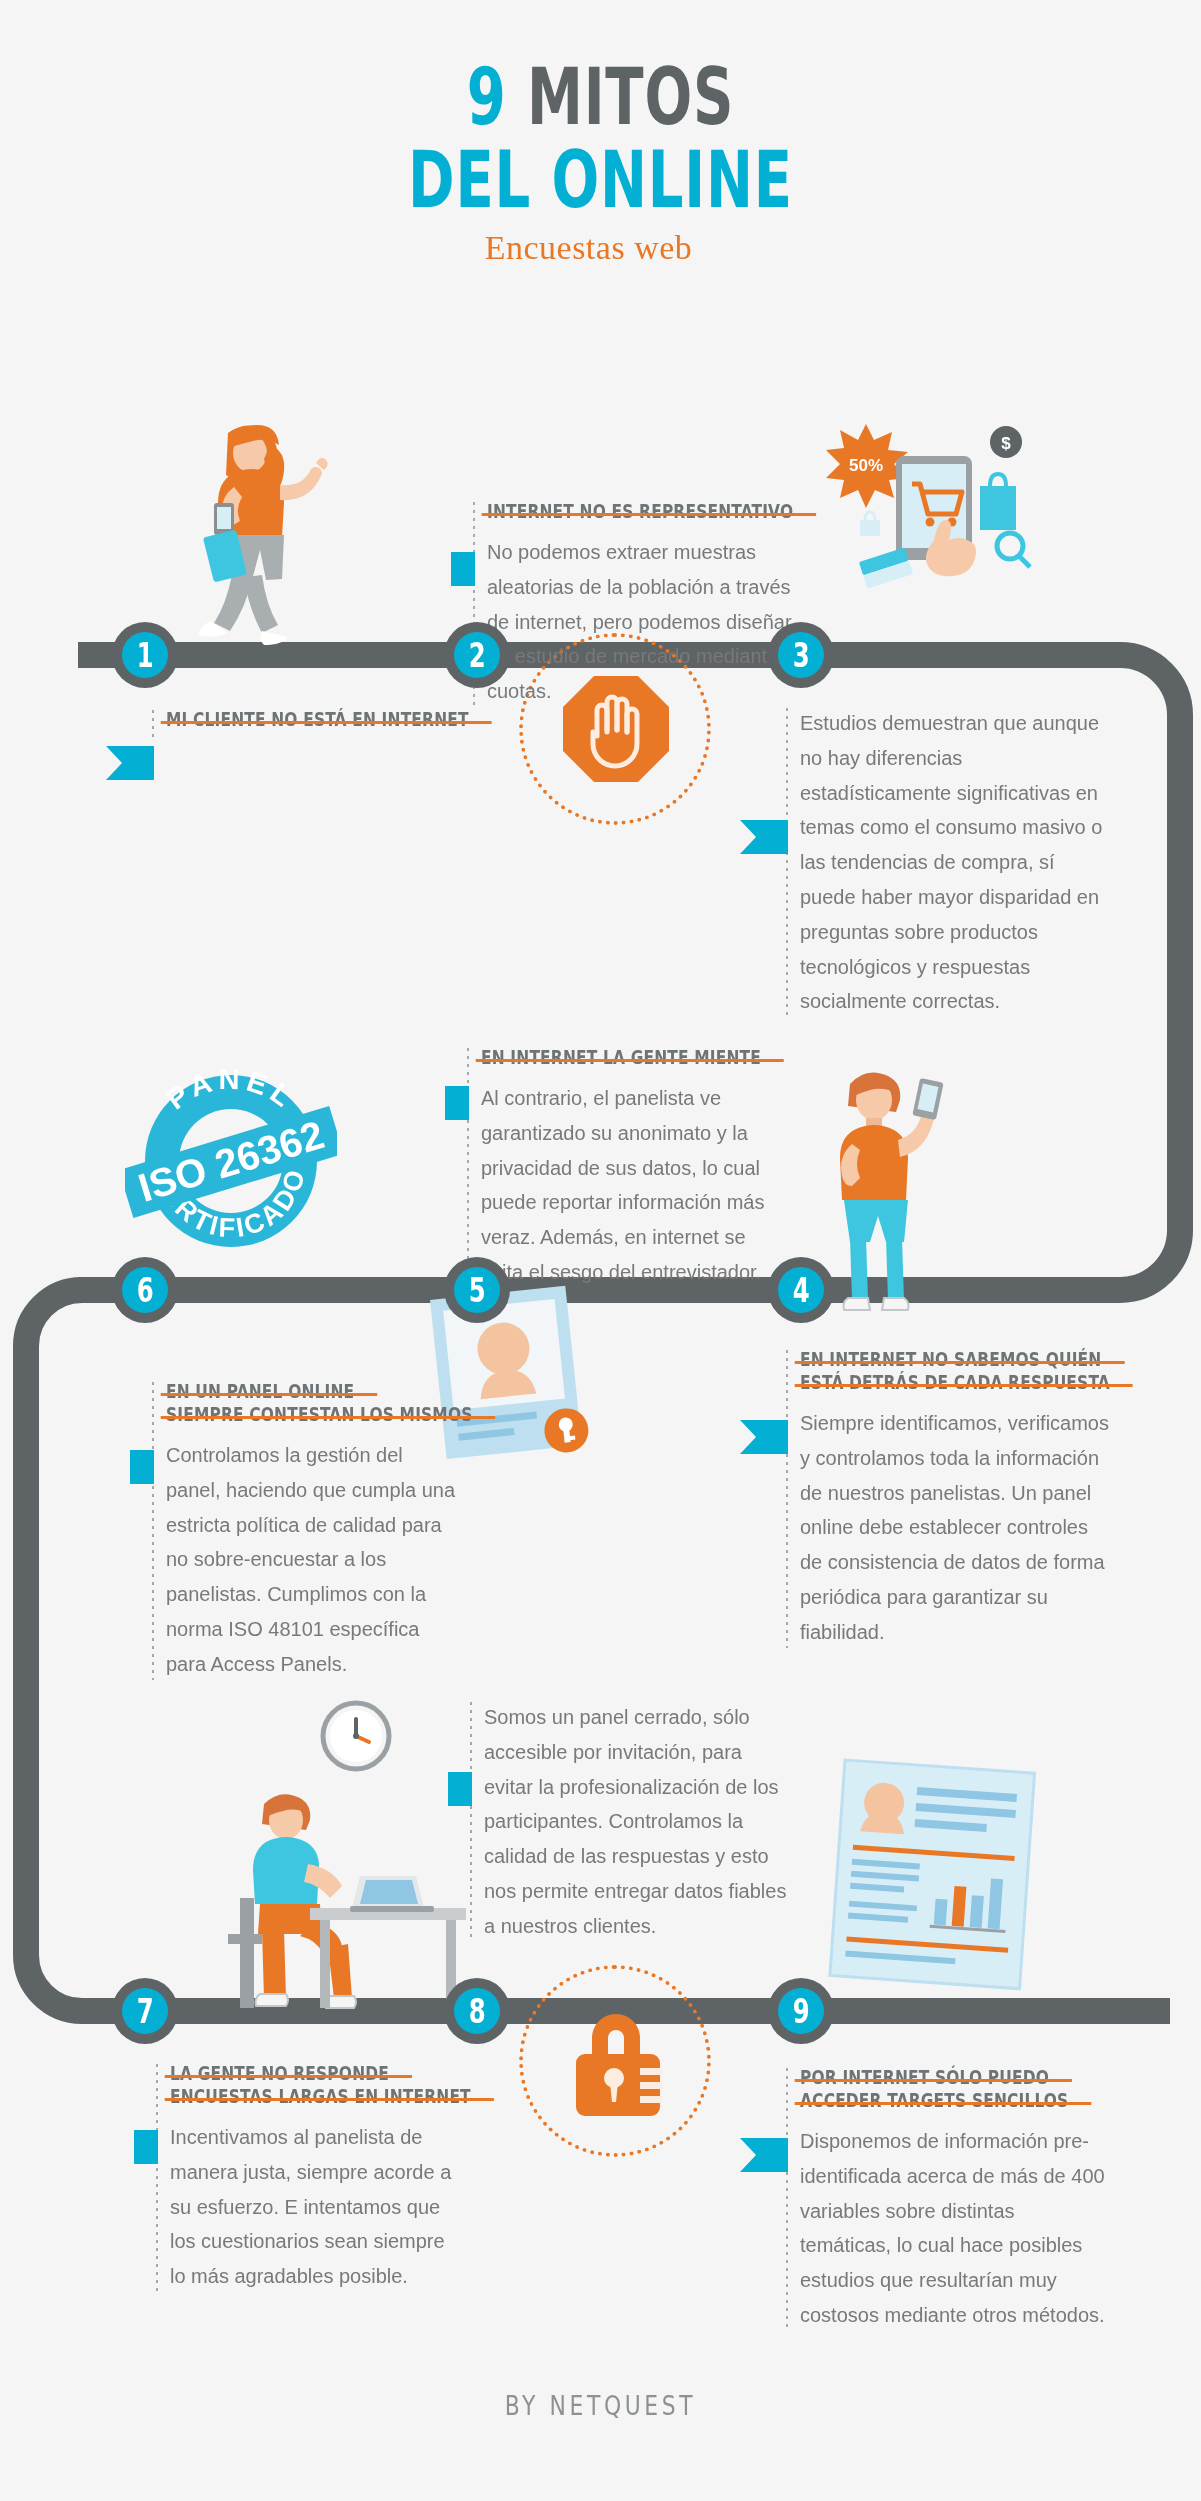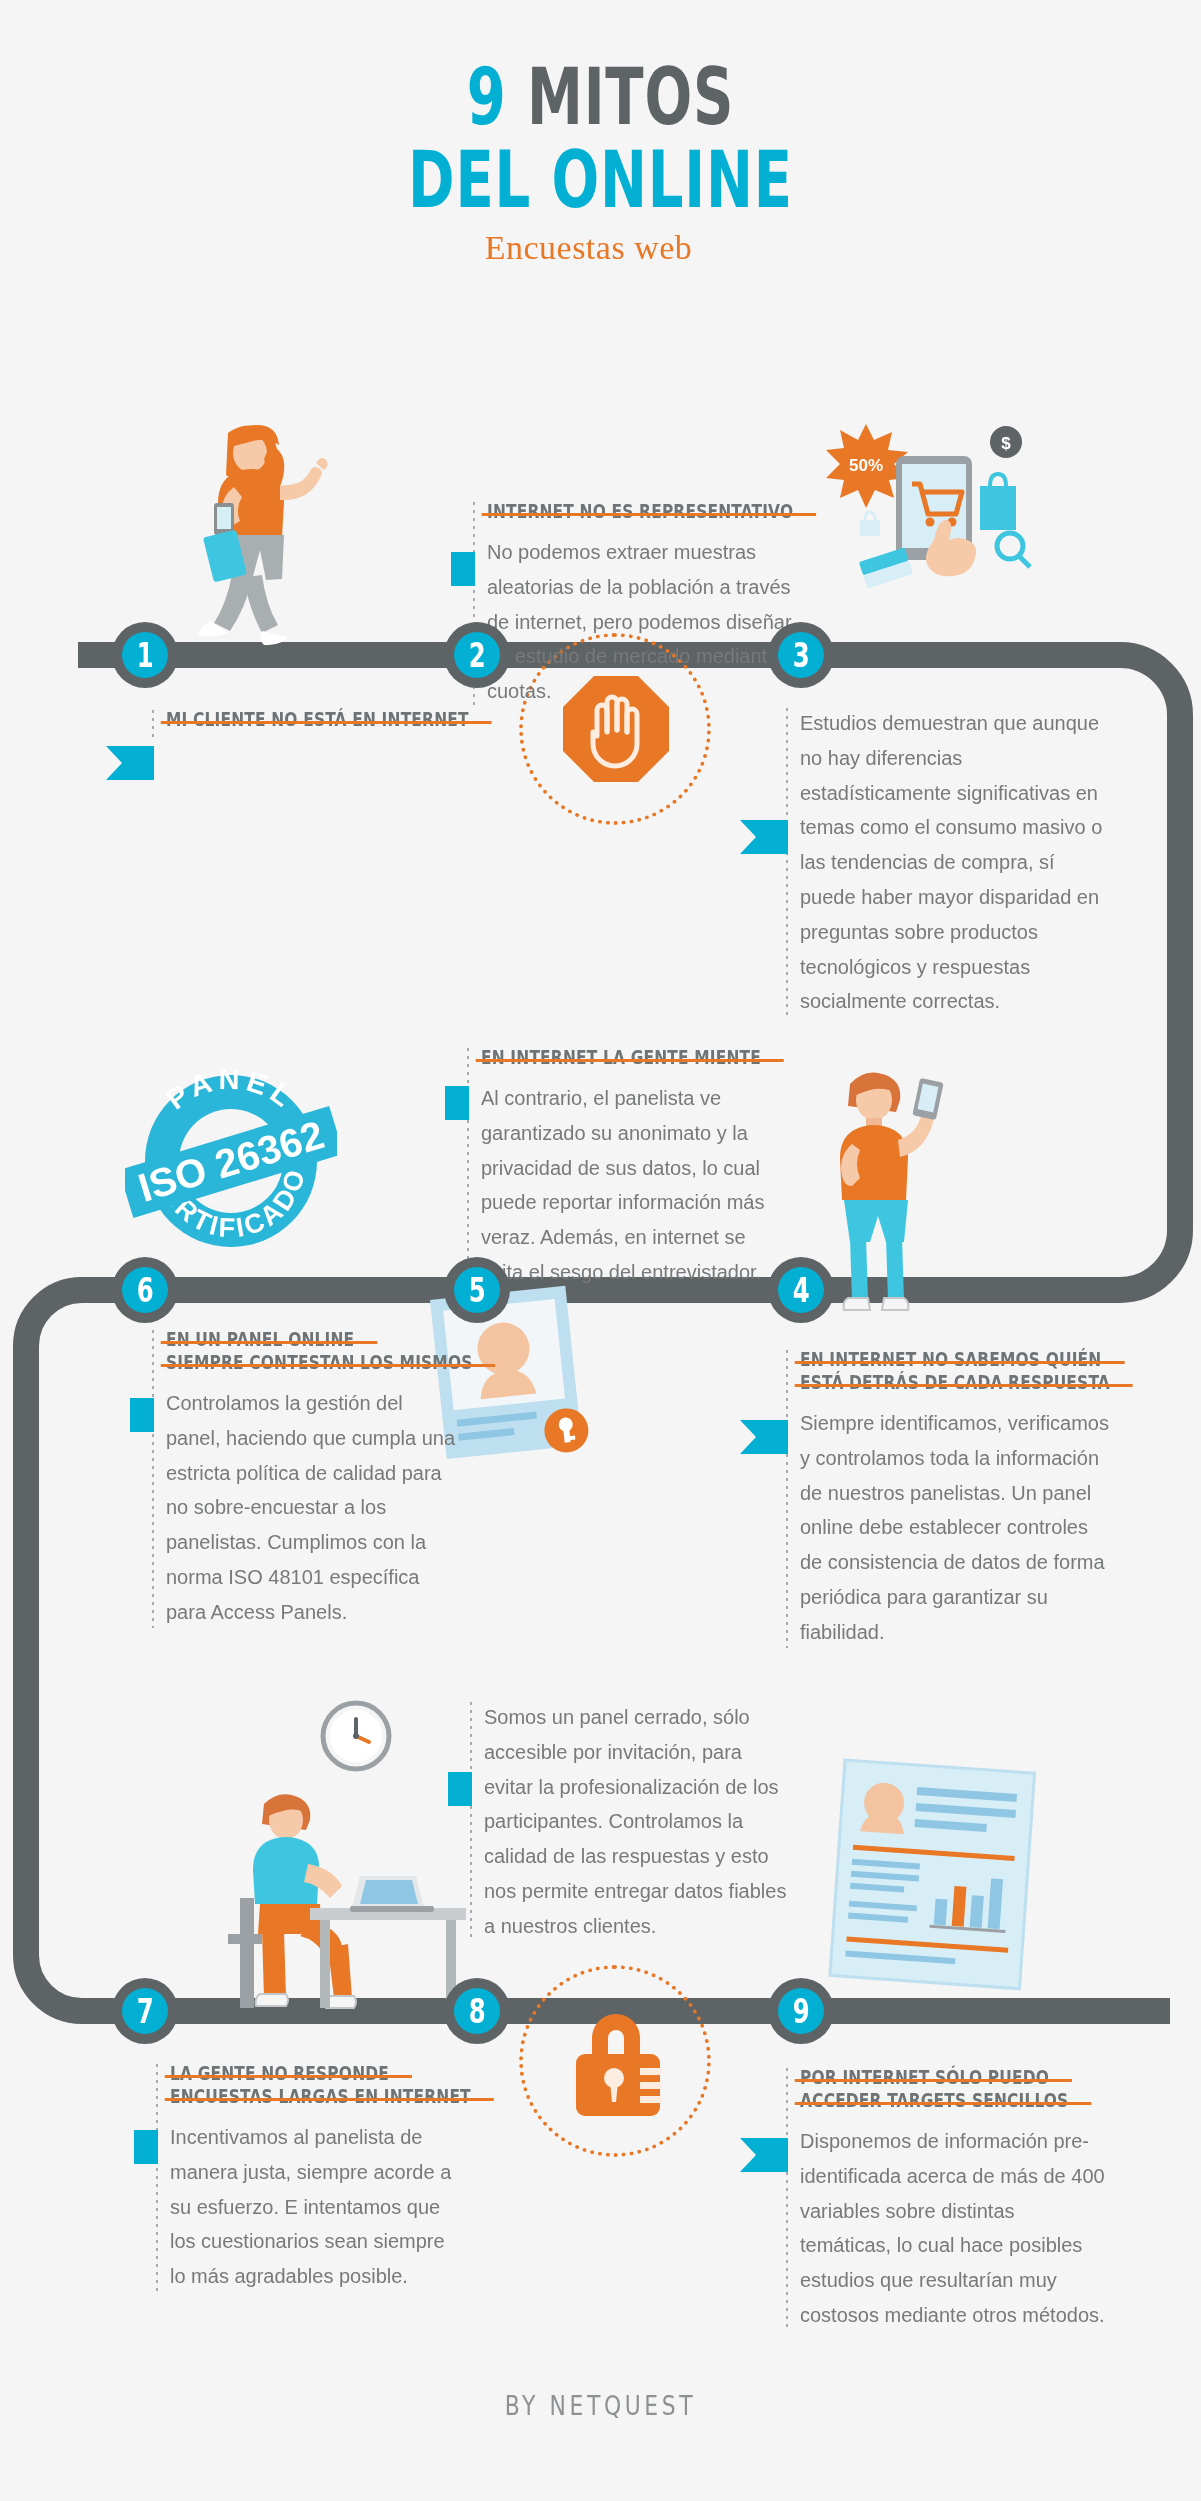--- a/index.html
+++ b/index.html
@@ -459,21 +459,21 @@
 
   <div class="block" style="left:467px; top:1046px; width:312px;">
     <div class="dotline"></div>
     <div class="flag short" style="top:40px;"></div>
     <div class="inner">
       <div class="head"><span class="hl">EN INTERNET LA GENTE MIENTE</span></div>
       <div class="body-txt">Al contrario, el panelista ve garantizado su anonimato y la privacidad de sus datos, lo cual puede reportar información más veraz. Además, en internet se evita el sesgo del entrevistador.</div>
     </div>
   </div>
 
-  <div class="block" style="left:152px; top:1328px; width:310px;">
+  <div class="block" style="left:152px; top:1380px; width:310px;">
     <div class="dotline"></div>
     <div class="flag short" style="top:70px;"></div>
     <div class="inner">
       <div class="head">
         <span class="hl">EN UN PANEL ONLINE</span><br>
         <span class="hl">SIEMPRE CONTESTAN LOS MISMOS</span>
       </div>
       <div class="body-txt">Controlamos la gestión del panel, haciendo que cumpla una estricta política de calidad para no sobre-encuestar a los panelistas. Cumplimos con la norma ISO 48101 específica para Access Panels.</div>
     </div>
   </div>

